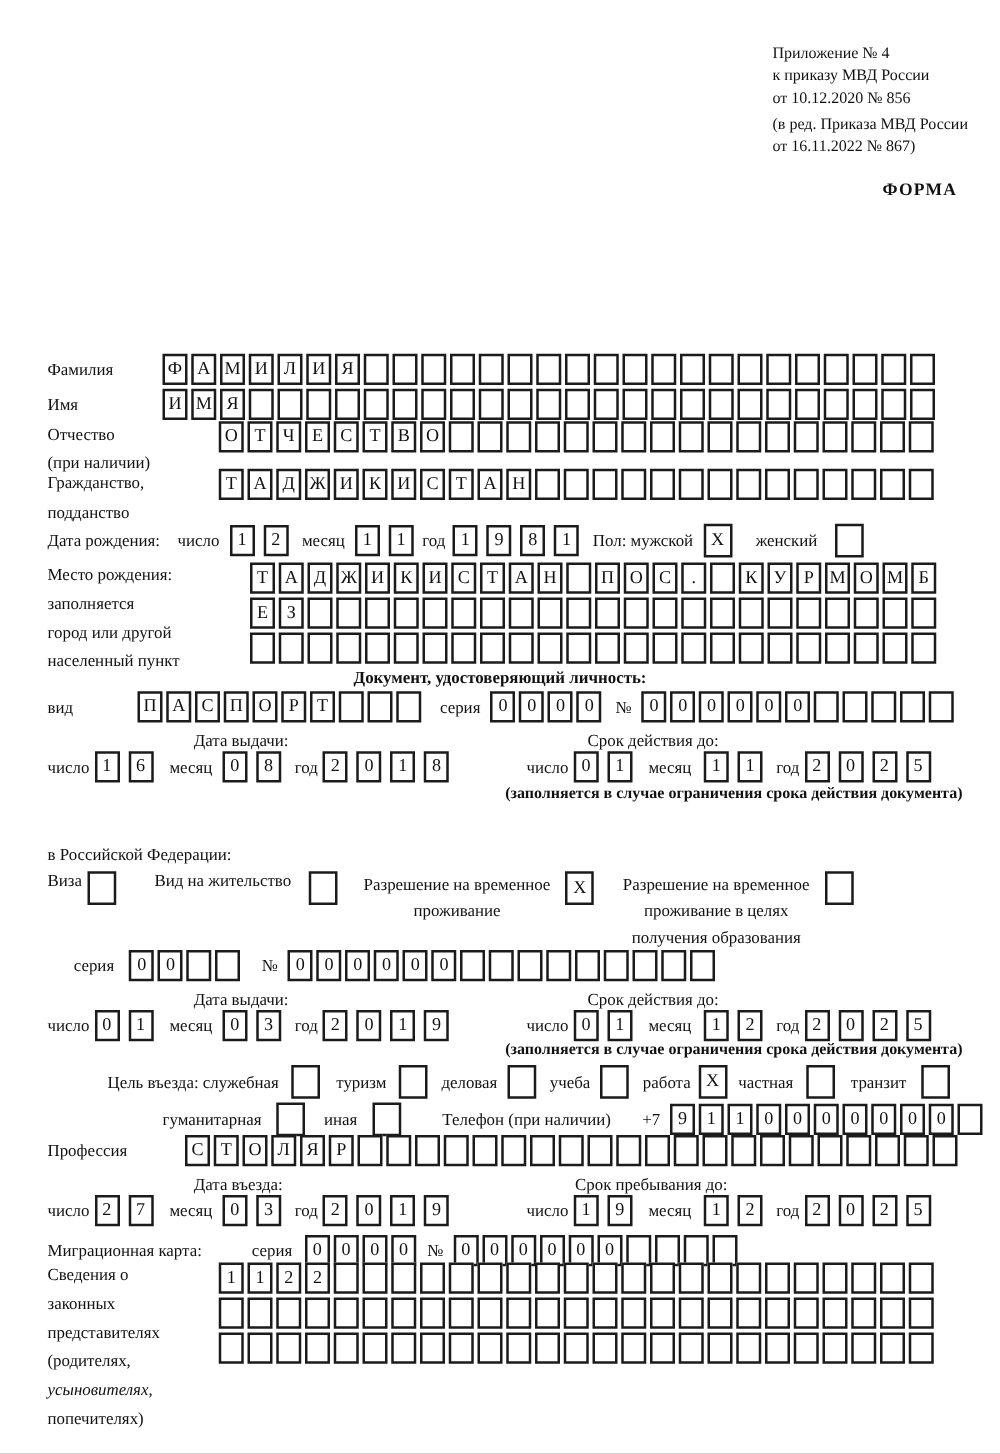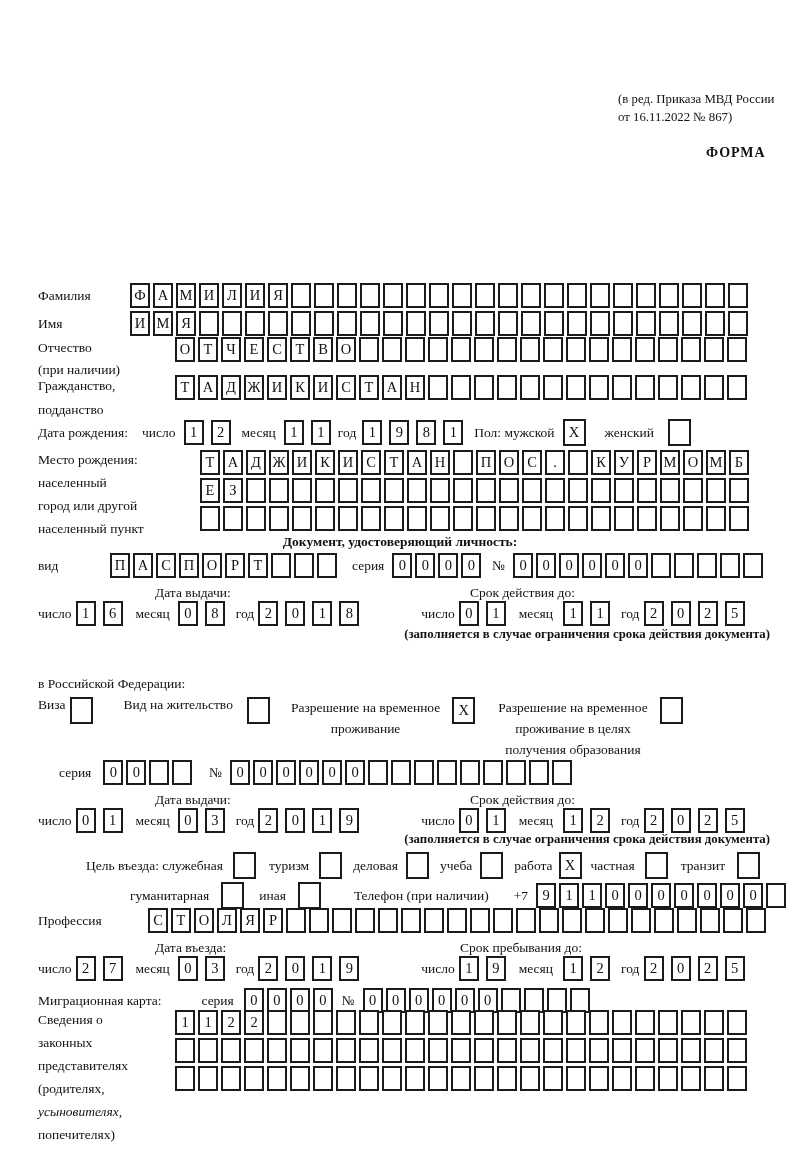--- a/index.html
+++ b/index.html
@@ -27,20 +27,25 @@
   .titleline{line-height:22px;font-size:14.5px;}
   .blank-line{display:inline-block;width:58px;border-bottom:2px solid #333;height:14px;margin-left:8px;}
   .reflines{line-height:18px;font-size:12.8px;}
   .note{font-size:12.8px;}
 </style>
 </head>
 <body>
 
 <div class="page">
 
+  <div class="abs reflines" style="top:33px;left:618px;">
+    <div>Приложение № 4</div>
+    <div>к приказу МВД России</div>
+    <div>от 10.12.2020 № 856</div>
+  </div>
   <div class="abs reflines" style="top:90px;left:618px;">
     <div>(в ред. Приказа МВД России</div>
     <div>от 16.11.2022 № 867)</div>
   </div>
   <div class="abs bold" style="top:145px;left:706px;font-size:14px;letter-spacing:1px;">ФОРМА</div>
 
 
 
   <div class="r" style="top:283px;left:38px;">
     <span class="lblw1">Фамилия</span>
@@ -195,21 +200,21 @@
     <span class="g m8">
         <span class="cell cb">X</span>
       </span>
     <span class="m16">женский</span>
     <span class="g m14">
         <span class="cell cb"></span>
       </span>
   </div>
 
   <div class="abs" style="top:452px;left:38px;">Место рождения:</div>
-  <div class="abs" style="top:475px;left:38px;">населенный</div>
+  <div class="abs" style="top:475px;left:38px;">заполняется</div>
   <div class="abs" style="top:498px;left:38px;">город или другой</div>
   <div class="abs" style="top:521px;left:38px;">населенный пункт</div>
   <div class="r" style="top:450px;left:200px;">
     <span class="g">
         <span class="cell">Т</span>
         <span class="cell">А</span>
         <span class="cell">Д</span>
         <span class="cell">Ж</span>
         <span class="cell">И</span>
         <span class="cell">К</span>

